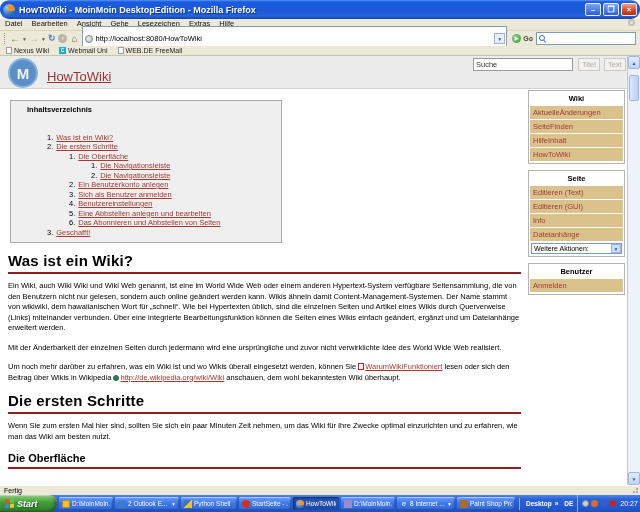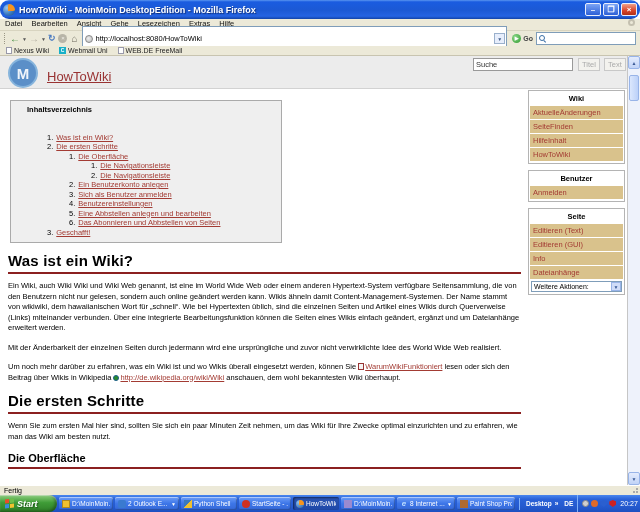--- a/index.html
+++ b/index.html
@@ -267,34 +267,34 @@
 
       <div class="sidebar">
         <div class="sb-box">
           <div class="sb-title">Wiki</div>
           <div class="sb-item">AktuelleÄnderungen</div>
           <div class="sb-item">SeiteFinden</div>
           <div class="sb-item">HilfeInhalt</div>
           <div class="sb-item">HowToWiki</div>
         </div>
         <div class="sb-box">
-          <div class="sb-title">Benutzer</div>
-          <div class="sb-item">Anmelden</div>
-        </div>
-        <div class="sb-box">
           <div class="sb-title">Seite</div>
           <div class="sb-item">Editieren (Text)</div>
           <div class="sb-item">Editieren (GUI)</div>
           <div class="sb-item">Info</div>
           <div class="sb-item">Dateianhänge</div>
           <div class="sb-select">
             <span>Weitere Aktionen:</span>
             <span class="dd">▼</span>
           </div>
         </div>
+        <div class="sb-box">
+          <div class="sb-title">Benutzer</div>
+          <div class="sb-item">Anmelden</div>
+        </div>
       </div>
     </div>
 
     <div class="scrollbar">
       <div class="sb-btn">▲</div>
       <div class="sb-thumb"></div>
       <div class="sb-btn down">▼</div>
     </div>
   </div>
 

